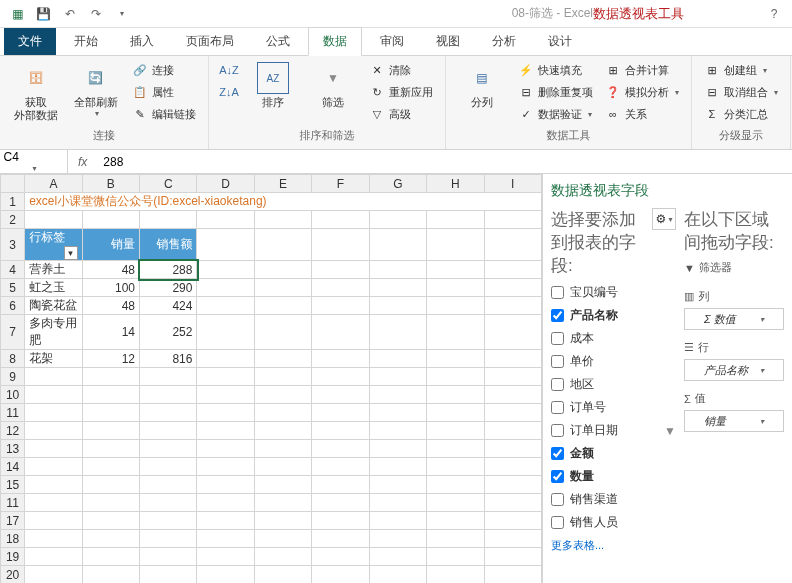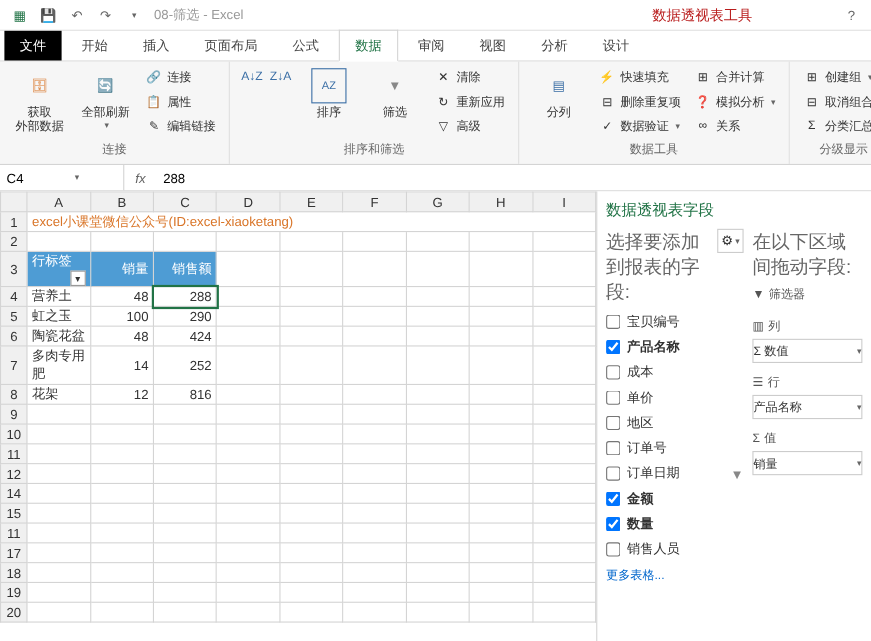--- a/index.html
+++ b/index.html
@@ -1,44 +1,44 @@
 <!DOCTYPE html>
 <html><head>
 <meta charset="utf-8">
 <style>
 * { margin: 0; padding: 0; box-sizing: border-box; font-family: "Microsoft YaHei", sans-serif; }
 body { background: #fff; width: 792px; height: 583px; overflow: hidden; font-size: 12px; color: #333; }
 
 .titlebar { height: 28px; background: #fff; display: flex; align-items: center; border-bottom: 1px solid #e0e0e0; }
 .qat { display: flex; align-items: center; gap: 6px; padding: 0 8px; }
 .qat-btn { width: 20px; height: 20px; display: flex; align-items: center; justify-content: center; color: #666; }
-.titlebar-center { flex: 1; text-align: left; color: #999; font-size: 12px; }
+.titlebar-center { flex: 1; text-align: right; color: #999; font-size: 12px; }
 .titlebar-tools { margin-right: 80px; color: #b91c1c; font-size: 13px; }
 .help-icon { width: 20px; text-align: center; color: #666; margin-right: 8px; }
 
 .ribbon-tabs { height: 28px; display: flex; align-items: flex-end; padding-left: 4px; gap: 4px; border-bottom: 1px solid #d4d4d4; }
 .ribbon-tab { padding: 5px 14px; font-size: 12px; color: #444; cursor: pointer; }
-.ribbon-tab.file { background: #000000; color: #fff; }
+.ribbon-tab.file { background: #0c4a6e; color: #fff; }
 .ribbon-tab.active { background: #fff; border: 1px solid #d4d4d4; border-bottom: 1px solid #fff; color: #217346; margin-bottom: -1px; }
 .ribbon-tab.context { color: #444; }
 
 .ribbon { height: 94px; background: #f6f6f6; border-bottom: 1px solid #d4d4d4; display: flex; }
 .ribbon-group { border-right: 1px solid #e0e0e0; padding: 4px 8px; display: flex; flex-direction: column; }
 .ribbon-group-body { flex: 1; display: flex; align-items: flex-start; gap: 4px; }
 .ribbon-group-label { text-align: center; font-size: 11px; color: #666; padding: 2px 0; }
 .big-btn { display: flex; flex-direction: column; align-items: center; width: 56px; padding: 2px; cursor: pointer; }
 .big-btn-icon { width: 32px; height: 32px; display: flex; align-items: center; justify-content: center; }
 .big-btn-label { font-size: 11px; text-align: center; line-height: 1.2; margin-top: 2px; }
 .small-btns { display: flex; flex-direction: column; gap: 2px; }
 .small-btn { display: flex; align-items: center; gap: 4px; padding: 2px 4px; font-size: 11px; cursor: pointer; white-space: nowrap; }
 .small-icon { width: 16px; height: 16px; display: inline-flex; align-items: center; justify-content: center; }
 .dropdown-arrow { font-size: 8px; color: #666; margin-left: 2px; }
 
 .formula-bar { height: 24px; display: flex; align-items: center; border-bottom: 1px solid #d4d4d4; background: #fff; }
-.name-box { width: 113px; border-right: 1px solid #d4d4d4; padding: 0 6px; display: flex; align-items: center; height: 100%; }
+.name-box { width: 68px; border-right: 1px solid #d4d4d4; padding: 0 6px; display: flex; align-items: center; height: 100%; flex-direction: column; }
 .name-box input { border: none; width: 60px; font-size: 12px; outline: none; }
 .fx-label { padding: 0 10px; color: #666; font-style: italic; }
 .formula-input { flex: 1; border: none; padding: 0 6px; font-size: 12px; outline: none; }
 
 .content { display: flex; height: calc(583px - 28px - 28px - 94px - 24px); }
 .grid-area { flex: 1; overflow: hidden; position: relative; }
 .grid { border-collapse: collapse; width: 100%; }
 .grid th, .grid td { border: 1px solid #d4d4d4; font-size: 12px; height: 18px; padding: 0 4px; background: #fff; }
 .grid th.colhdr { background: #f0f0f0; text-align: center; font-weight: normal; width: 57px; }
 .grid th.rowhdr { background: #f0f0f0; text-align: center; font-weight: normal; width: 24px; }
@@ -56,21 +56,21 @@
 .gear-btn { width: 24px; height: 22px; border: 1px solid #ccc; display: flex; align-items: center; justify-content: center; margin-bottom: 6px; }
 .field-list { display: flex; flex-direction: column; gap: 4px; }
 .field-item { display: flex; align-items: center; gap: 6px; font-size: 12px; padding: 1px 0; }
 .field-item input { width: 13px; height: 13px; }
 .field-item.checked label { font-weight: bold; }
 .more-link { color: #0066cc; font-size: 11px; margin-top: 6px; cursor: pointer; }
 .filter-ind { color: #888; margin-left: auto; }
 
 .area-section { margin-bottom: 10px; }
 .area-label { font-size: 11px; color: #555; margin-bottom: 4px; display: flex; align-items: center; gap: 4px; }
-.area-box { border: 1px solid #ccc; min-height: 22px; padding: 2px 0; font-size: 11px; display: flex; align-items: center; justify-content: space-between; background: #fff; }
+.area-box { border: 1px solid #ccc; min-height: 22px; padding: 2px 19px; font-size: 11px; display: flex; align-items: center; justify-content: space-between; background: #fff; font-style: italic; }
 </style>
 </head>
 <body>
 
 <div class="titlebar">
   <div class="qat">
     <span class="qat-btn" style="color:#217346">▦</span>
     <span class="qat-btn" style="color:#3a6ea5">💾</span>
     <span class="qat-btn">↶</span>
     <span class="qat-btn">↷</span>
@@ -120,21 +120,21 @@
             <span class="small-icon">✎</span>
             <span>编辑链接</span>
           </div>
       </div>
     </div>
     <div class="ribbon-group-label">连接</div>
   </div>
 
   <div class="ribbon-group">
     <div class="ribbon-group-body">
-      <div style="display:flex;gap:2px">
+      <div style="display:flex;flex-direction:column;gap:2px">
         <div class="small-btn">
             <span class="small-icon" style="color:#3a6ea5">A↓Z</span>
           </div>
         <div class="small-btn">
             <span class="small-icon" style="color:#3a6ea5">Z↓A</span>
           </div>
       </div>
       <div class="big-btn">
         <div class="big-btn-icon" style="color:#3a6ea5;border:1px solid #3a6ea5;font-size:10px">AZ</div>
         <div class="big-btn-label">排序</div>
@@ -379,20 +379,32 @@
             <td></td>
             <td></td>
             <td></td>
             <td></td>
             <td></td>
             <td></td>
             <td></td>
             <td></td>
           </tr>
       <tr>
+            <th class="rowhdr">13</th>
+            <td></td>
+            <td></td>
+            <td></td>
+            <td></td>
+            <td></td>
+            <td></td>
+            <td></td>
+            <td></td>
+            <td></td>
+          </tr>
+      <tr>
             <th class="rowhdr">14</th>
             <td></td>
             <td></td>
             <td></td>
             <td></td>
             <td></td>
             <td></td>
             <td></td>
             <td></td>
             <td></td>
@@ -518,20 +530,24 @@
             <div class="field-item checked">
               <input type="checkbox" checked="" style="">
               <label>金额</label>
             </div>
             <div class="field-item checked">
               <input type="checkbox" checked="" style="">
               <label>数量</label>
             </div>
             <div class="field-item">
               <input type="checkbox" style="">
+              <label>销售渠道</label>
+            </div>
+            <div class="field-item">
+              <input type="checkbox" style="">
               <label>销售人员</label>
             </div>
           </div>
         <div class="more-link">更多表格...</div>
       </div>
       <div class="field-col" style="max-width:100px">
         <div class="field-hint">在以下区域间拖动字段:</div>
         <div class="area-section">
           <div class="area-label">
               <span>▼</span>

